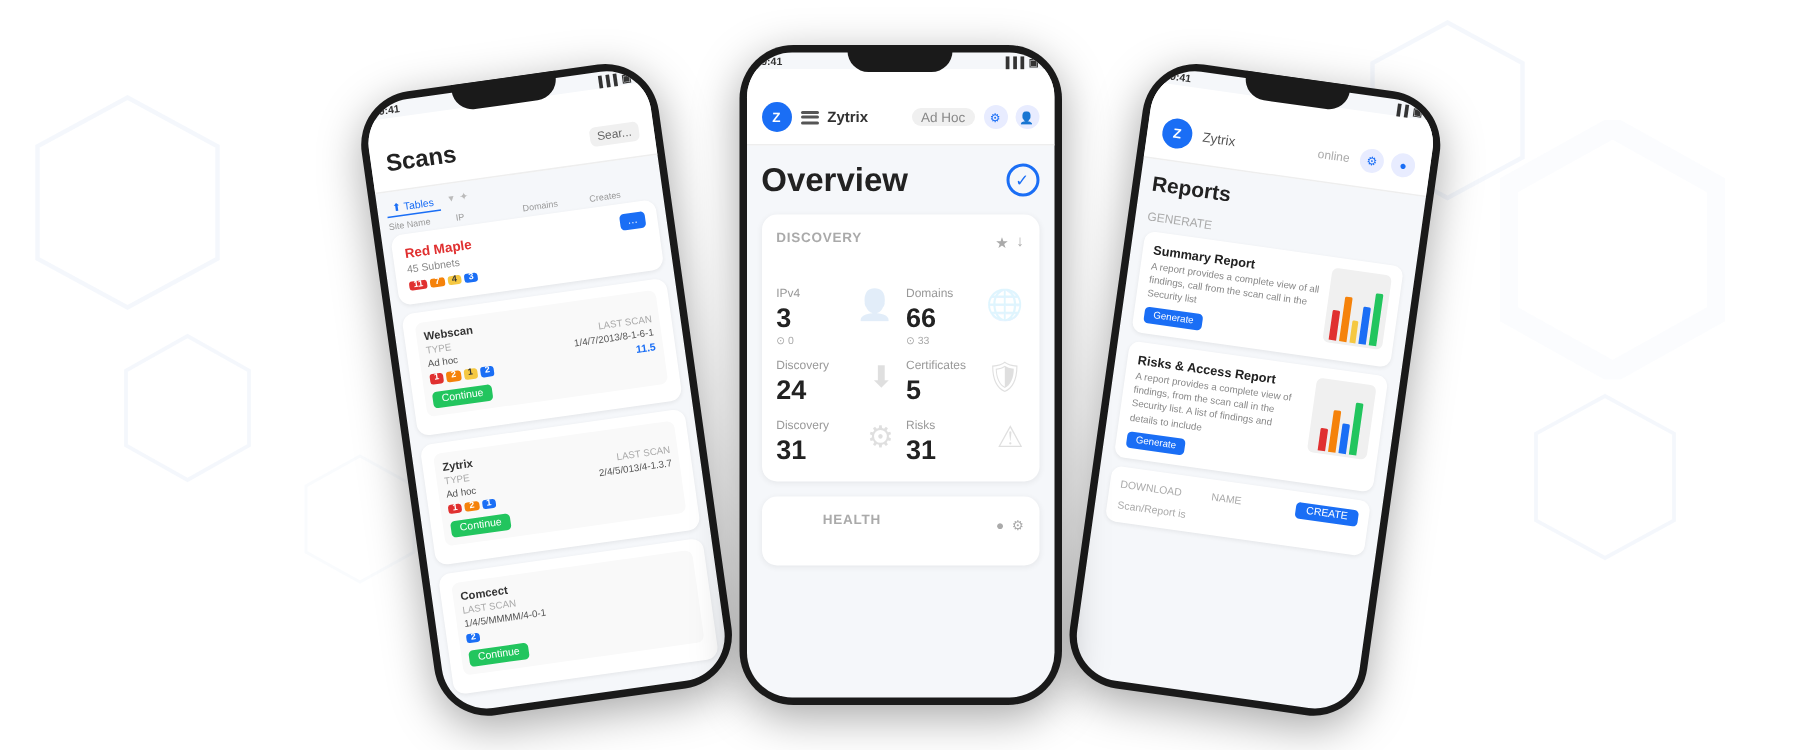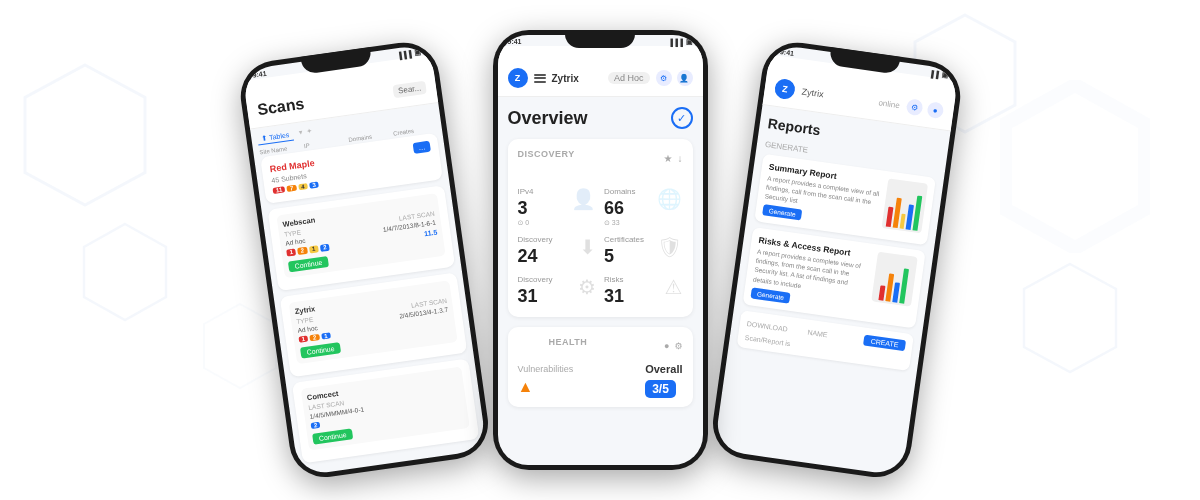--- a/index.html
+++ b/index.html
@@ -274,21 +274,21 @@
       height: calc(100% - 55px);
     }
 
     .overview-title-row {
       display: flex;
       align-items: center;
       justify-content: space-between;
       margin-bottom: 10px;
     }
     .overview-title {
-      font-size: 18px;
+      font-size: 22px;
       font-weight: 700;
       color: #222;
     }
     .check-circle {
       width: 22px;
       height: 22px;
       border-radius: 50%;
       border: 2px solid #1a6ef5;
       display: flex;
       align-items: center;
@@ -776,34 +776,20 @@
         </div>
 
         <div class="health-section">
           <div class="health-header-row">
             <span class="section-label">Health</span>
             <div style="display:flex;gap:5px;">
               <span style="font-size:9px;color:#aaa;">●</span>
               <span style="font-size:9px;color:#aaa;">⚙</span>
             </div>
           </div>
-          <div class="health-overall">
-            <div>
-              <div class="health-label">Vulnerabilities</div>
-              <div style="display:flex;align-items:center;gap:3px;margin-top:4px;">
-                <span style="font-size:16px;color:#f5820a;">▲</span>
-              </div>
-            </div>
-            <div>
-              <div class="health-overall-label">Overall</div>
-              <div style="margin-top:4px;">
-                <span class="health-score">3/5</span>
-              </div>
-            </div>
-          </div>
         </div>
       </div>
     </div>
   </div>
 
   <div class="phone phone-right">
     <div class="phone-notch"></div>
     <div class="phone-screen">
 
       <div class="status-bar">

